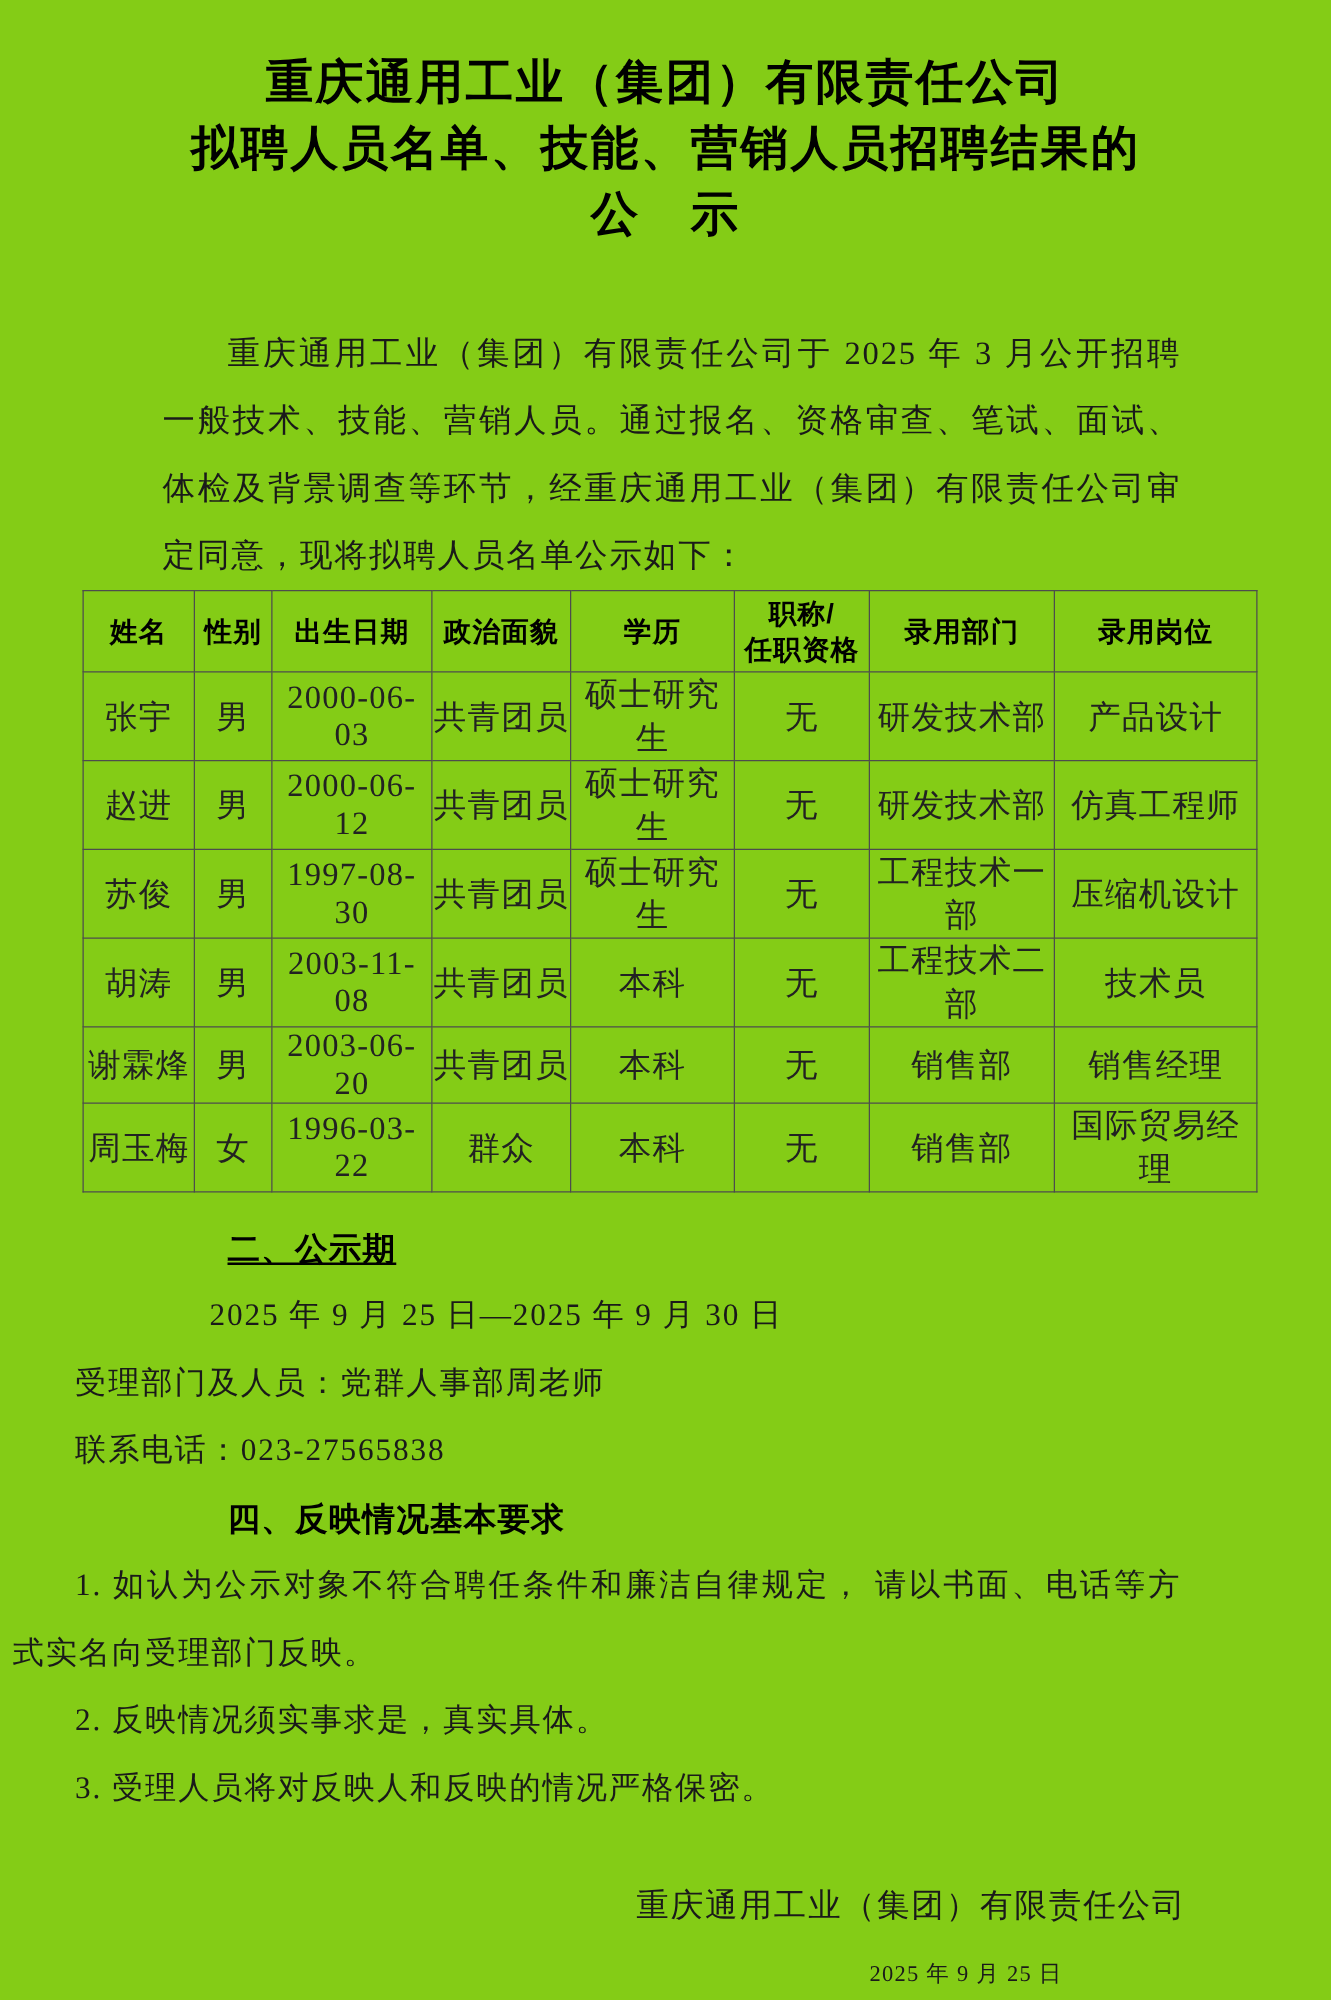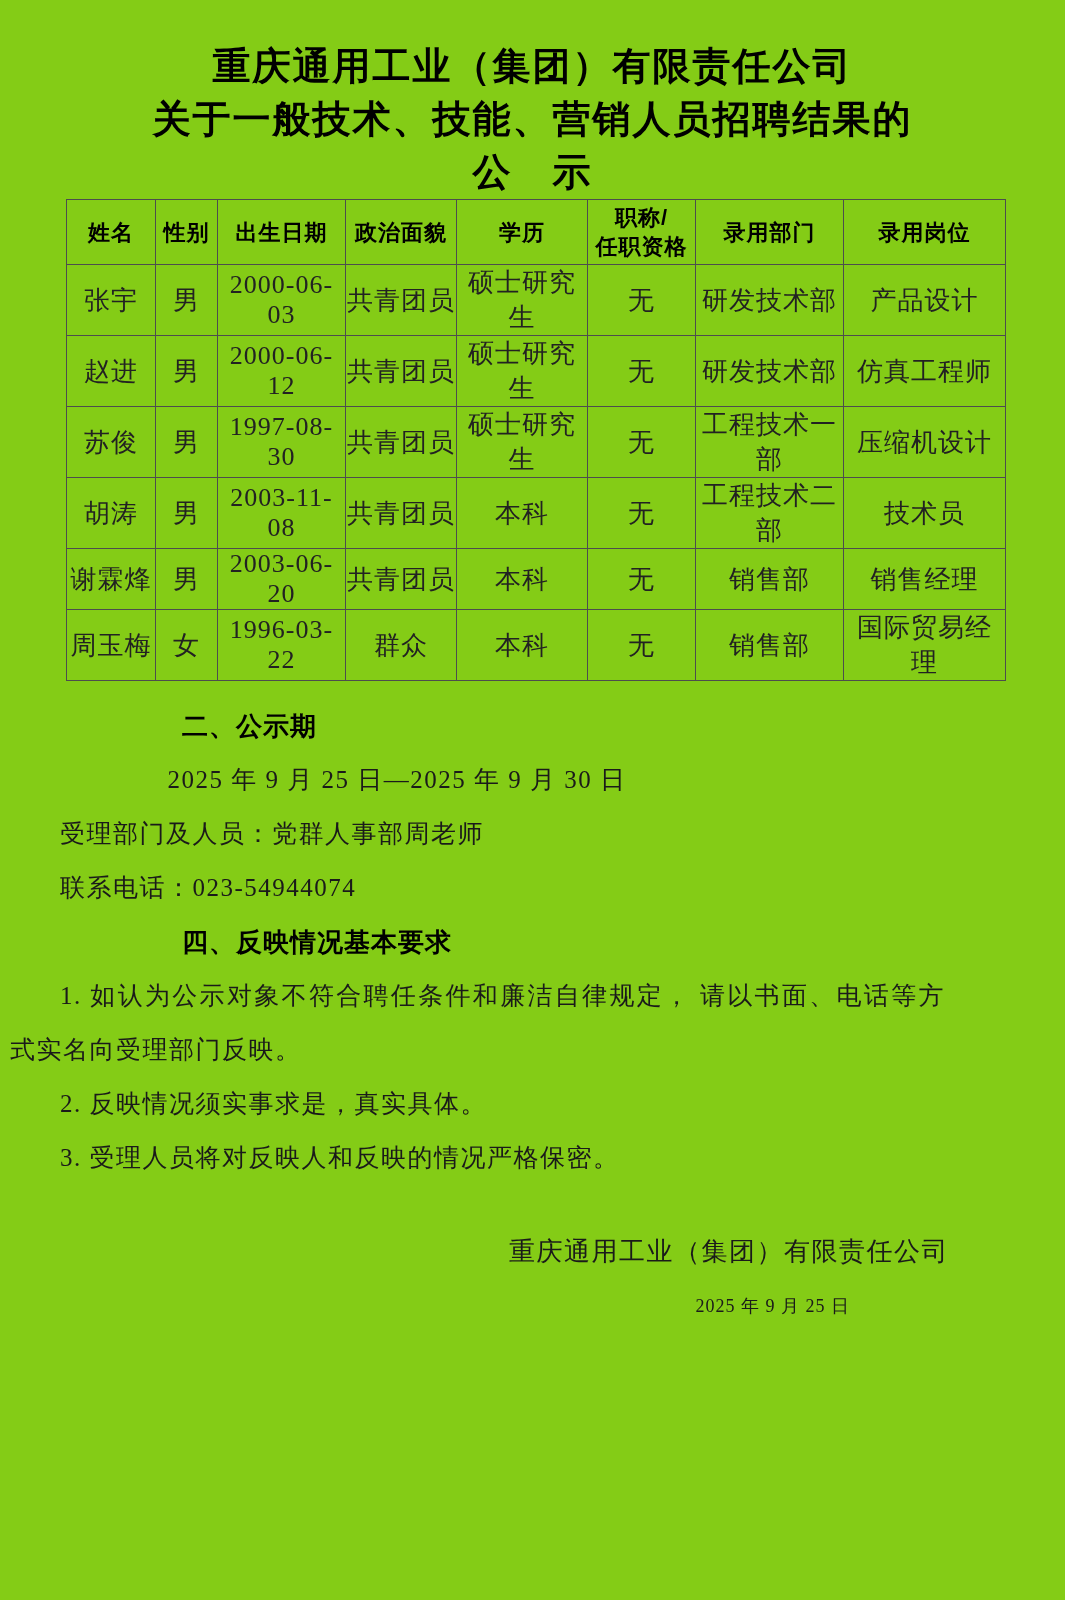--- a/index.html
+++ b/index.html
@@ -35,21 +35,21 @@
     margin: 0 120px 0 130px;
     font-family: "Liberation Sans", sans-serif;
     font-weight: 700;
     font-size: 26px;
     color: #000000;
     letter-spacing: 1px;
     text-indent: 2em;
   }
   .h-list { line-height: 40px; }
   .h-flow { line-height: 54px; }
-  .h-gap { margin-top: 18px; }
+  .h-gap { margin-top: 18px; text-decoration: underline; }
   .para {
     margin: 0 120px 0 130px;
     font-size: 25px;
     line-height: 54px;
     letter-spacing: 1.5px;
   }
   .indent { text-indent: 2em; margin-left: 10px; }
   .indent-sm { text-indent: 1.5em; }
   .justify { text-align: justify; }
   table.roster {
@@ -99,24 +99,25 @@
     letter-spacing: 1px;
   }
 </style>
 </head>
 <body>
 
 <div class="page">
 
   <div class="title">
     <div>重庆通用工业（集团）有限责任公司</div>
-    <div>关于一般技术、技能、营销人员招聘结果的</div>
+    <div>拟聘人员名单、技能、营销人员招聘结果的</div>
     <div>公　示</div>
   </div>
 
+  <p class="intro">重庆通用工业（集团）有限责任公司于 2025 年 3 月公开招聘一般技术、技能、营销人员。通过报名、资格审查、笔试、面试、体检及背景调查等环节，经重庆通用工业（集团）有限责任公司审定同意，现将拟聘人员名单公示如下：</p>
 
 
   <table class="roster">
     <colgroup>
       <col style="width:89px">
         <col style="width:62px">
         <col style="width:128px">
         <col style="width:111px">
       <col style="width:131px">
         <col style="width:108px">
@@ -197,21 +198,21 @@
         <td>销售部</td>
         <td>国际贸易经理</td>
       </tr>
     </tbody>
   </table>
 
   <h2 class="heading h-flow h-gap">二、公示期</h2>
   <p class="para indent-sm">2025 年 9 月 25 日—2025 年 9 月 30 日</p>
 
   <p class="para indent">受理部门及人员：党群人事部周老师</p>
-  <p class="para indent">联系电话：023-54944074</p>
+  <p class="para indent">联系电话：023-27565838</p>
 
   <h2 class="heading h-flow">四、反映情况基本要求</h2>
   <p class="para indent justify">1. 如认为公示对象不符合聘任条件和廉洁自律规定， 请以书面、电话等方式实名向受理部门反映。</p>
   <p class="para indent">2. 反映情况须实事求是，真实具体。</p>
   <p class="para indent">3. 受理人员将对反映人和反映的情况严格保密。</p>
 
   <p class="signature">重庆通用工业（集团）有限责任公司</p>
   <p class="sign-date">2025 年 9 月 25 日</p>
 
 </div>

